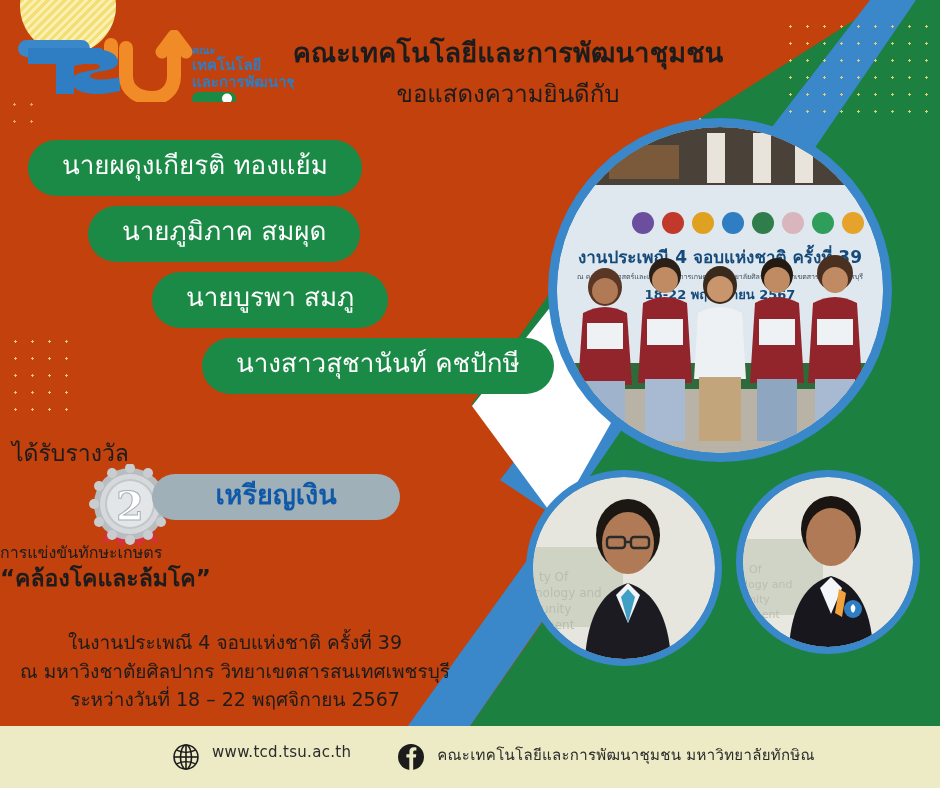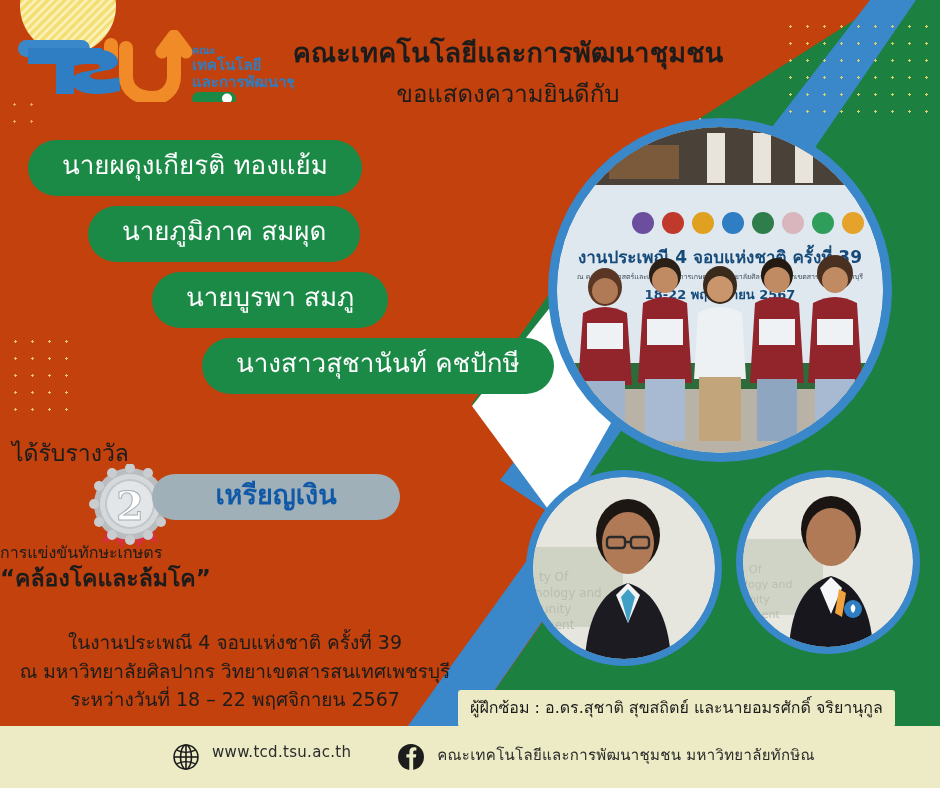--- a/index.html
+++ b/index.html
@@ -241,21 +241,21 @@
         <span id="medal-label">เหรียญเงิน</span>
       </div>
     </div>
 
     <div id="contest-name">การแข่งขันทักษะเกษตร</div>
     <div id="contest-sub">“คล้องโคและล้มโค”</div>
   </div>
 
   <div id="event-lines">
     <div class="event-line">ในงานประเพณี 4 จอบแห่งชาติ ครั้งที่ 39</div>
-    <div class="event-line">ณ มหาวิทยาลัยศิลปากร วิทยาเขตสารสนเทศเพชรบุรี</div>
+    <div class="event-line">ณ มหาวิงชาตัยศิลปากร วิทยาเขตสารสนเทศเพชรบุรี</div>
     <div class="event-line">ระหว่างวันที่ 18 – 22 พฤศจิกายน 2567</div>
   </div>
 
   <div class="photo-ring" id="photo-main">
     <svg class="photo-inner" width="326" height="326" viewBox="0 0 326 326" style="left:9px;top:9px">
       <defs>
         <clipPath id="clipMain">
             <circle cx="163" cy="163" r="163"></circle>
           </clipPath>
       </defs>
@@ -369,21 +369,20 @@
         <ellipse cx="88" cy="60" rx="25" ry="29" fill="#b07a56"></ellipse>
         <path d="M46 170 q4 -60 42 -71 q38 11 42 71 z" fill="#17171d"></path>
         <path d="M88 100 l-11 11 l11 26 l11 -26 z" fill="#f4f6f8"></path>
         <path d="M96 112 l7 4 l-4 24 l-7 -4 z" fill="#f0a23c"></path>
         <circle cx="110" cy="132" r="9" fill="#2f7dc2"></circle>
         <path d="M110 127 q5 4 0 9 q-5 -5 0 -9 z" fill="#ffffff"></path>
       </g>
     </svg>
   </div>
 
-  <div id="trainer-caption">ผู้ฝึกซ้อม : อ.ดร.สุชาติ  สุขสถิตย์ และนายอมรศักดิ์  จริยานุกูล</div>
 
   <div id="footer">
     <div class="foot-item">
       <svg class="foot-icon" width="28" height="28" viewBox="0 0 28 28">
         <circle cx="14" cy="14" r="12" fill="none" stroke="#1c1c1c" stroke-width="1.6"></circle>
         <ellipse cx="14" cy="14" rx="5.5" ry="12" fill="none" stroke="#1c1c1c" stroke-width="1.6"></ellipse>
         <line x1="2" y1="14" x2="26" y2="14" stroke="#1c1c1c" stroke-width="1.6"></line>
         <line x1="14" y1="2" x2="14" y2="26" stroke="#1c1c1c" stroke-width="1.6"></line>
         <path d="M4.6 7.2 q9.4 4.4 18.8 0" fill="none" stroke="#1c1c1c" stroke-width="1.3"></path>
         <path d="M4.6 20.8 q9.4 -4.4 18.8 0" fill="none" stroke="#1c1c1c" stroke-width="1.3"></path>

